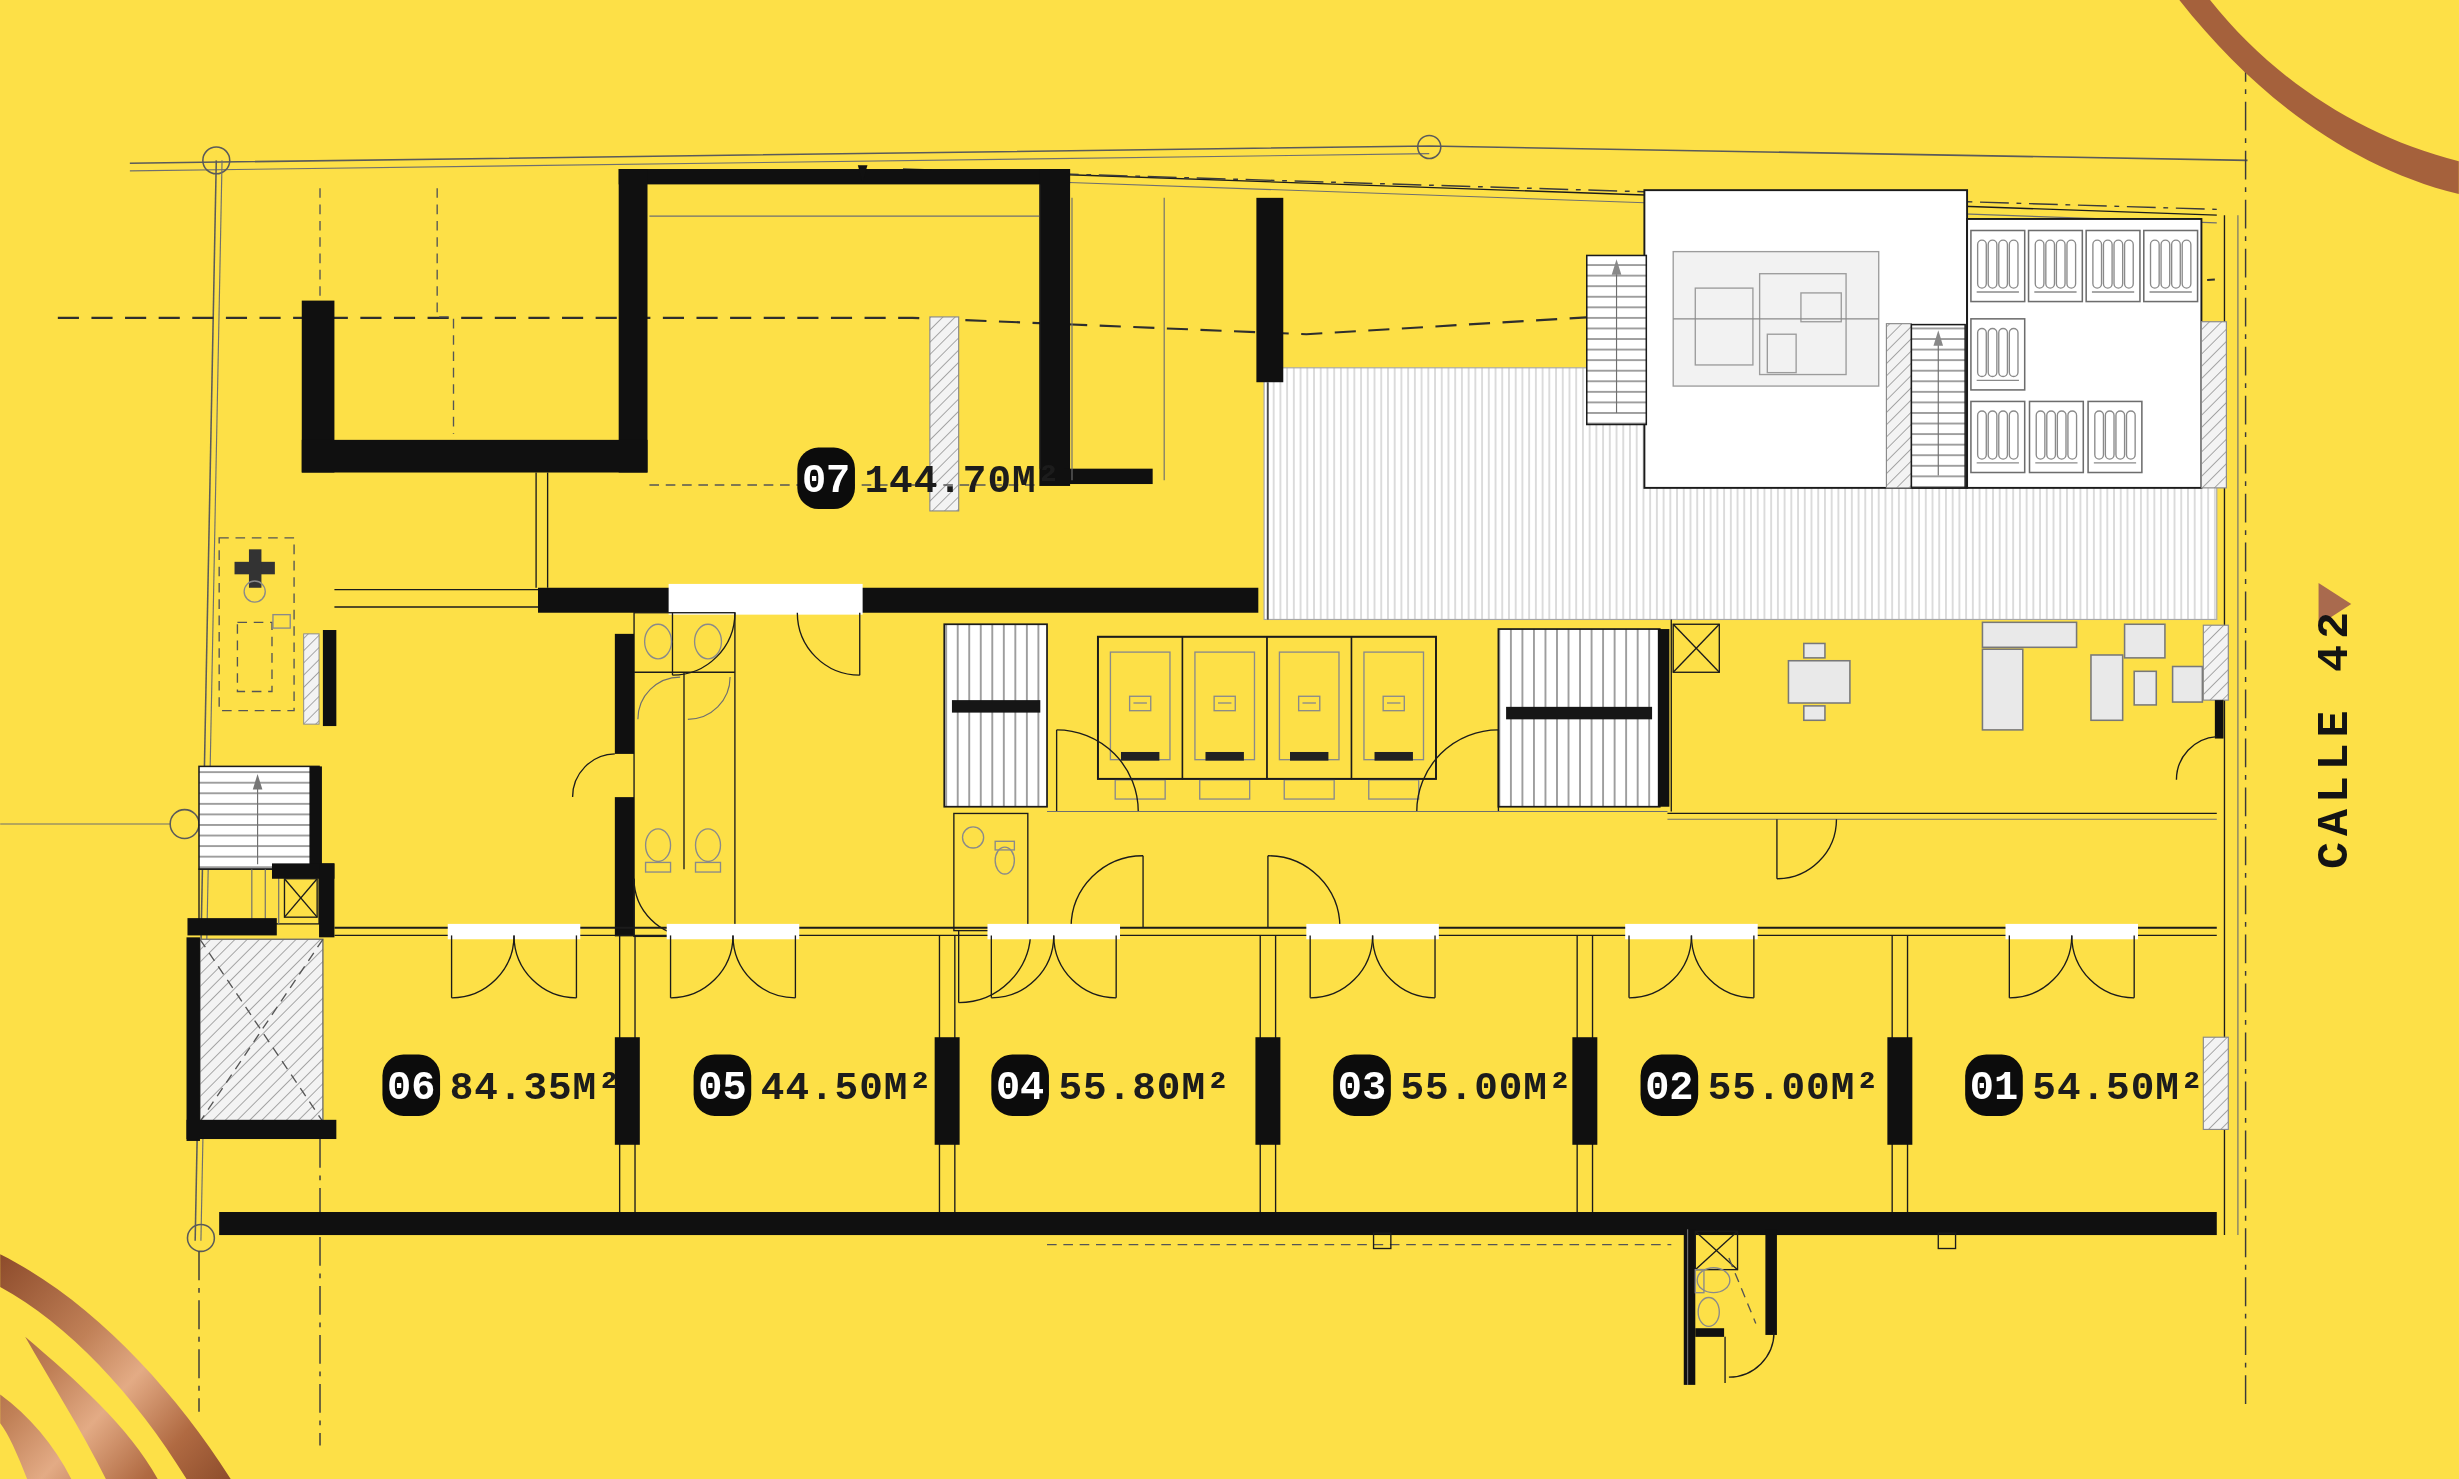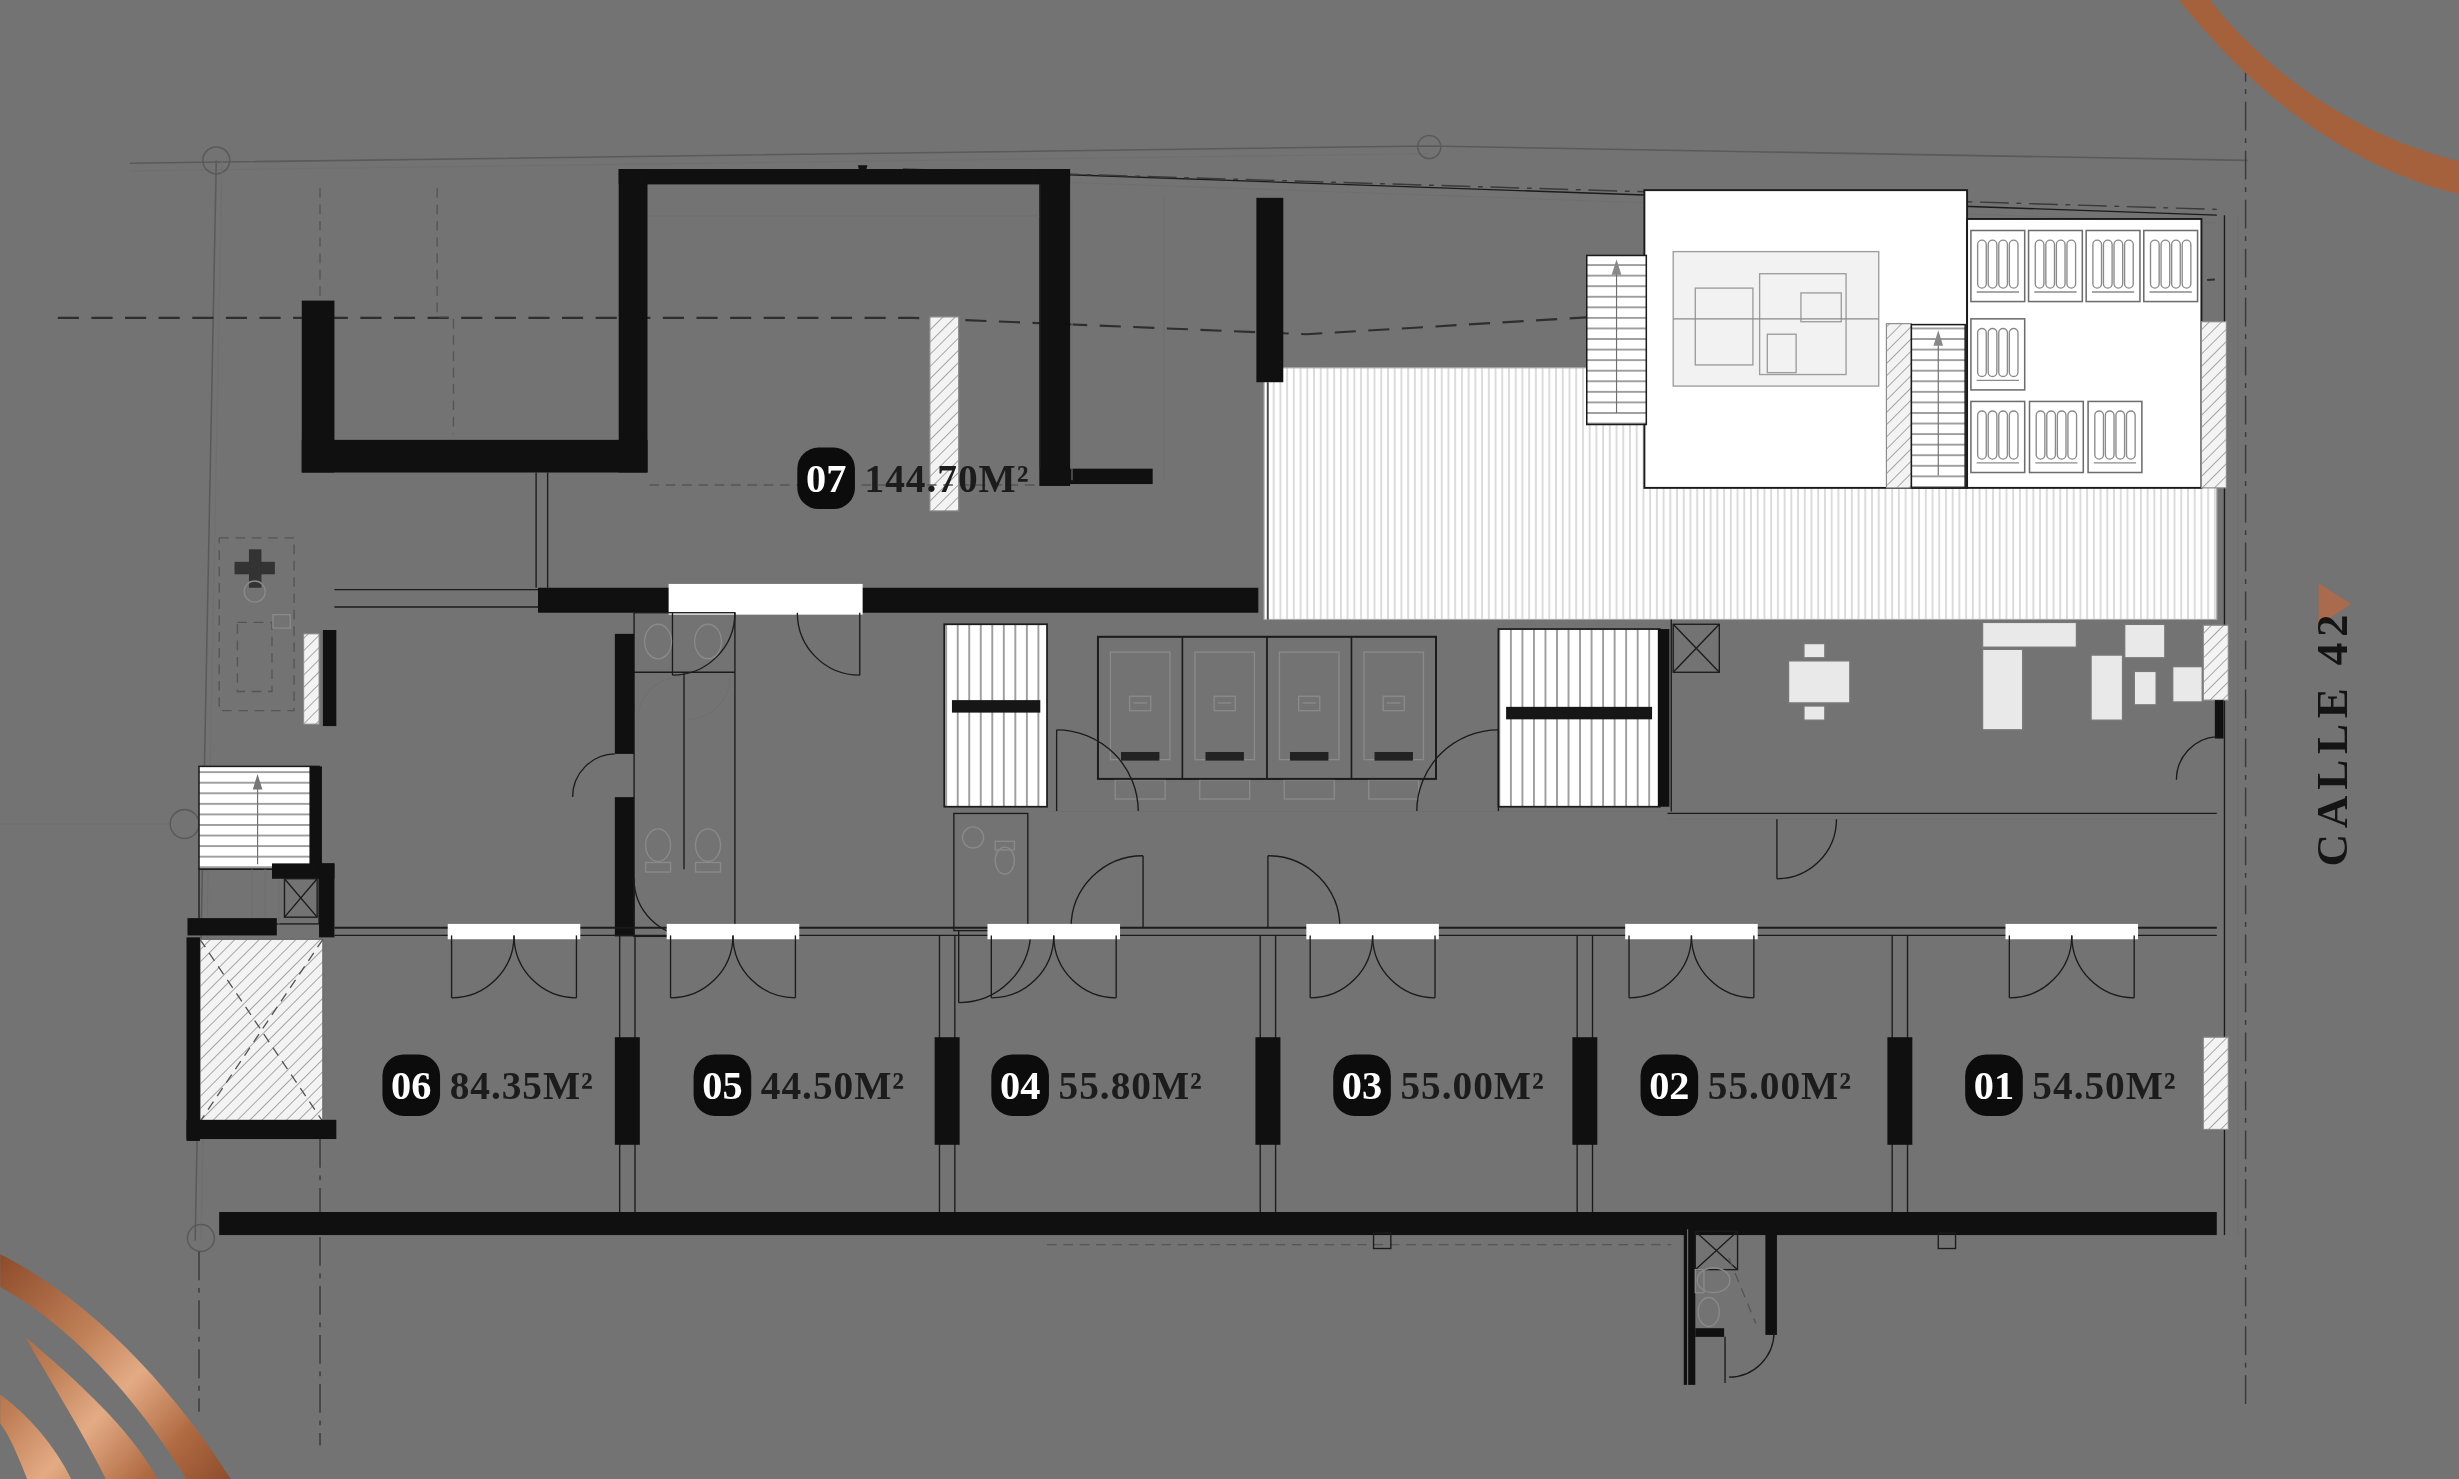--- a/index.html
+++ b/index.html
@@ -1,17 +1,17 @@
 <!DOCTYPE html>
 <html><head>
 <meta charset="utf-8">
 <style>
   html,body{margin:0;padding:0;background:#ffffff;}
-  #stage{position:relative;width:2459px;height:1479px;background:#737373;overflow:hidden;
-         font-family:Liberation Serif, serif;}
+  #stage{position:relative;width:2459px;height:1479px;background:#fde047;overflow:hidden;
+         font-family:Liberation Mono, monospace;}
   svg{position:absolute;left:0;top:0;}
   .w   { fill:#101010; stroke:none; }
   .ln  { fill:none; stroke:#1b1b1b; stroke-width:2; }
   .ln1 { fill:none; stroke:#1b1b1b; stroke-width:1.4; }
   .tn  { fill:none; stroke:#6f6f6f; stroke-width:1.2; }
   .gy  { fill:none; stroke:#8a8a8a; stroke-width:1.4; }
   .eq  { fill:#f2f2f2; stroke:#9c9c9c; stroke-width:1.4; }
   .fur { fill:#e9e9e9; stroke:#787878; stroke-width:1.6; }
   .room{ fill:#ffffff; stroke:#1b1b1b; stroke-width:2; }
   .dash{ fill:none; stroke:#2e2e2e; stroke-width:2.2; stroke-dasharray:22 13; }

